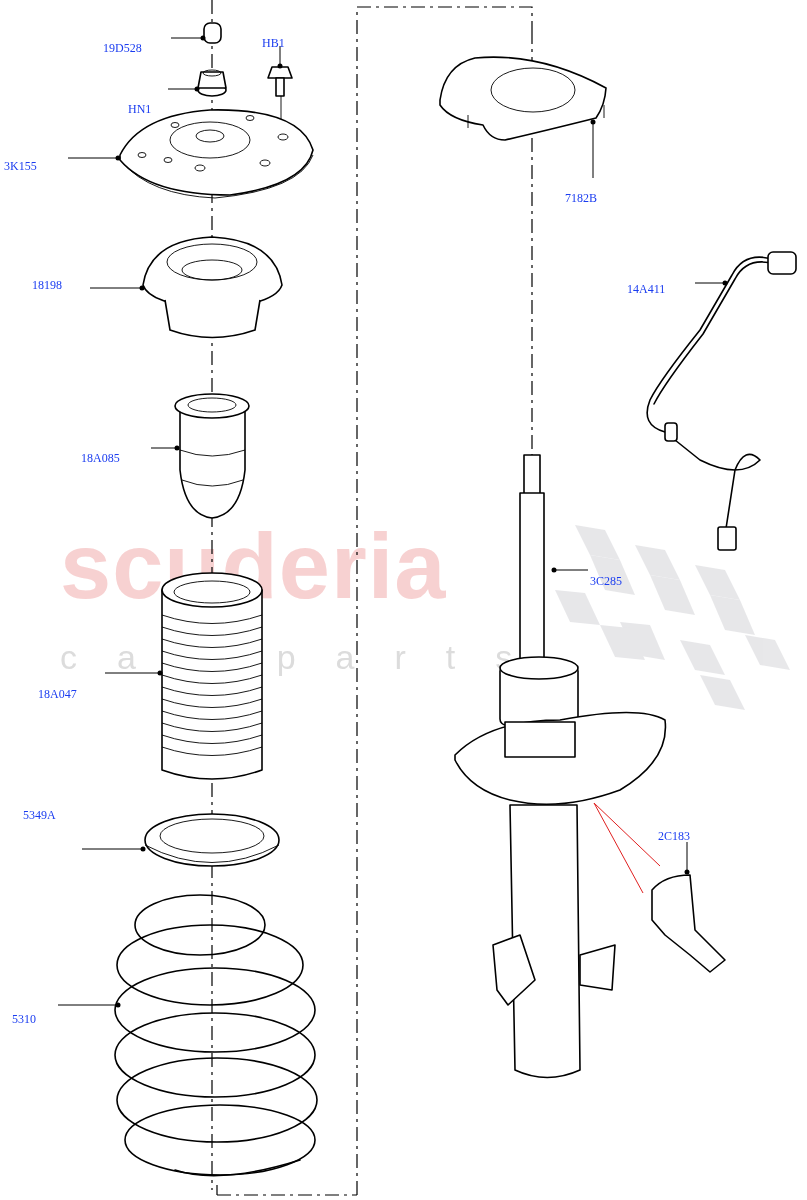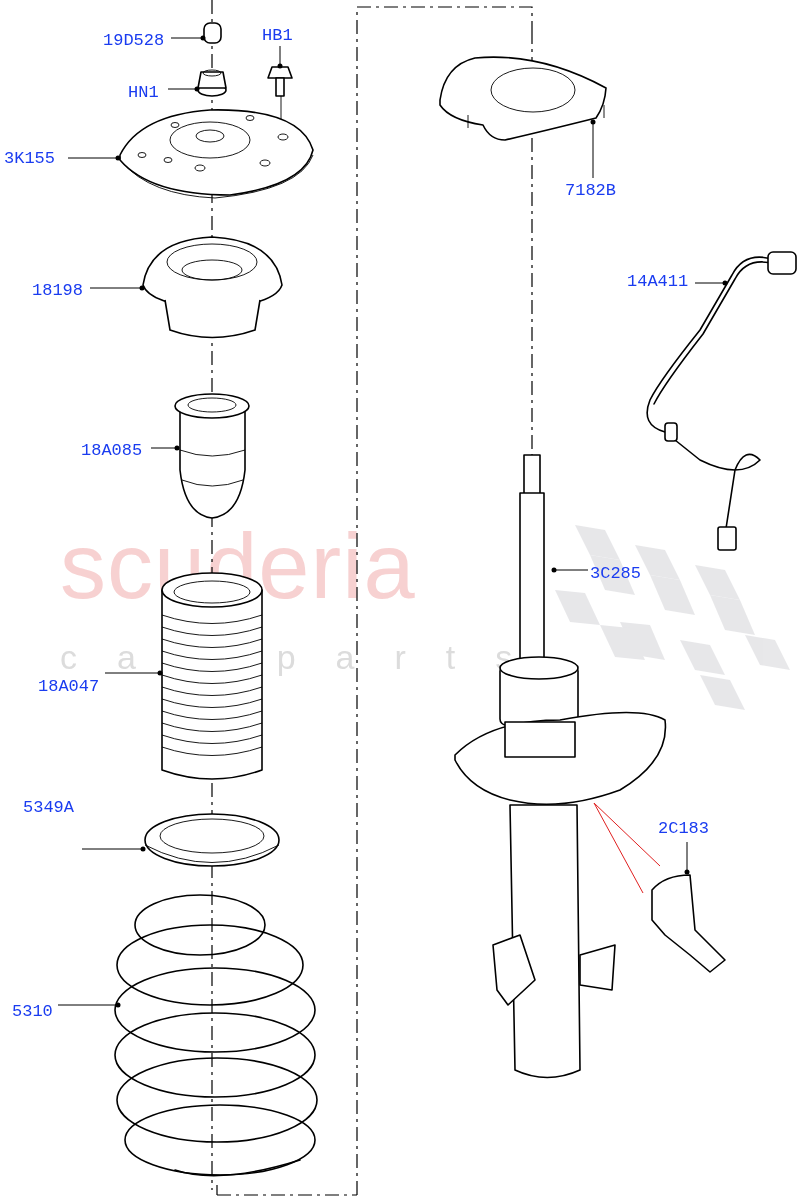--- a/index.html
+++ b/index.html
@@ -1,21 +1,21 @@
 <!DOCTYPE html>
 <html><head>
 <meta charset="utf-8">
 <style>
   html, body { margin: 0; padding: 0; background: #ffffff; }
   body { width: 807px; height: 1200px; position: relative; overflow: hidden;
          font-family: "Liberation Sans", sans-serif; }
   #diagram { position: absolute; left: 0; top: 0; width: 807px; height: 1200px; }
-  .lbl { position: absolute; color: #1a3cf0; font-size: 17px; line-height: 15px;
-         font-family: Liberation Mono, monospace; white-space: nowrap; cursor: pointer; }
-  .wm-big { position: absolute; left: 60px; top: 520px; font-size: 92px; font-weight: normal;
+  .lbl { position: absolute; color: #1a3cf0; font-size: 12px; line-height: 15px;
+         font-family: Liberation Serif, serif; white-space: nowrap; cursor: pointer; margin-top: 8px; }
+  .wm-big { position: absolute; left: 60px; top: 520px; font-size: 92px; font-weight: bold;
             color: #f6c9c9; letter-spacing: 1px; font-family: "Liberation Sans", sans-serif;
             line-height: 92px; opacity: .85; }
   .wm-small { position: absolute; left: 60px; top: 640px; font-size: 34px; color: #dcdcdc;
               letter-spacing: 40px; font-family: "Liberation Sans", sans-serif; line-height: 34px; }
   .ink { fill: none; stroke: #000; stroke-width: 1.6; stroke-linejoin: round; stroke-linecap: round; }
   .thin { fill: none; stroke: #000; stroke-width: 0.9; }
   .fillw { fill: #fff; stroke: #000; stroke-width: 1.6; stroke-linejoin: round; }
   .axis { fill: none; stroke: #000; stroke-width: 1.2; stroke-dasharray: 14 5 3 5; }
   .lead { stroke: #000; stroke-width: 1; }
   .dot { fill: #000; }
@@ -186,23 +186,23 @@
       <circle class="dot" cx="687" cy="872" r="2.5"></circle>
     <line class="lead" x1="82" y1="849" x2="143" y2="849"></line>
       <circle class="dot" cx="143" cy="849" r="2.5"></circle>
     <line class="lead" x1="58" y1="1005" x2="118" y2="1005"></line>
       <circle class="dot" cx="118" cy="1005" r="2.5"></circle>
   </g>
 </svg>
 
 <div class="lbl" style="left:103px;top:33px">19D528</div>
 <div class="lbl" style="left:262px;top:28px">HB1</div>
-<div class="lbl" style="left:128px;top:85px">HN1</div>
+<div class="lbl" style="left:128px;top:94px">HN1</div>
 <div class="lbl" style="left:4px;top:151px">3K155</div>
 <div class="lbl" style="left:565px;top:183px">7182B</div>
-<div class="lbl" style="left:32px;top:283px">18198</div>
+<div class="lbl" style="left:32px;top:270px">18198</div>
 <div class="lbl" style="left:627px;top:274px">14A411</div>
 <div class="lbl" style="left:81px;top:443px">18A085</div>
 <div class="lbl" style="left:590px;top:566px">3C285</div>
 <div class="lbl" style="left:38px;top:679px">18A047</div>
 <div class="lbl" style="left:658px;top:821px">2C183</div>
 <div class="lbl" style="left:23px;top:800px">5349A</div>
 <div class="lbl" style="left:12px;top:1004px">5310</div>
 
 </body></html>

